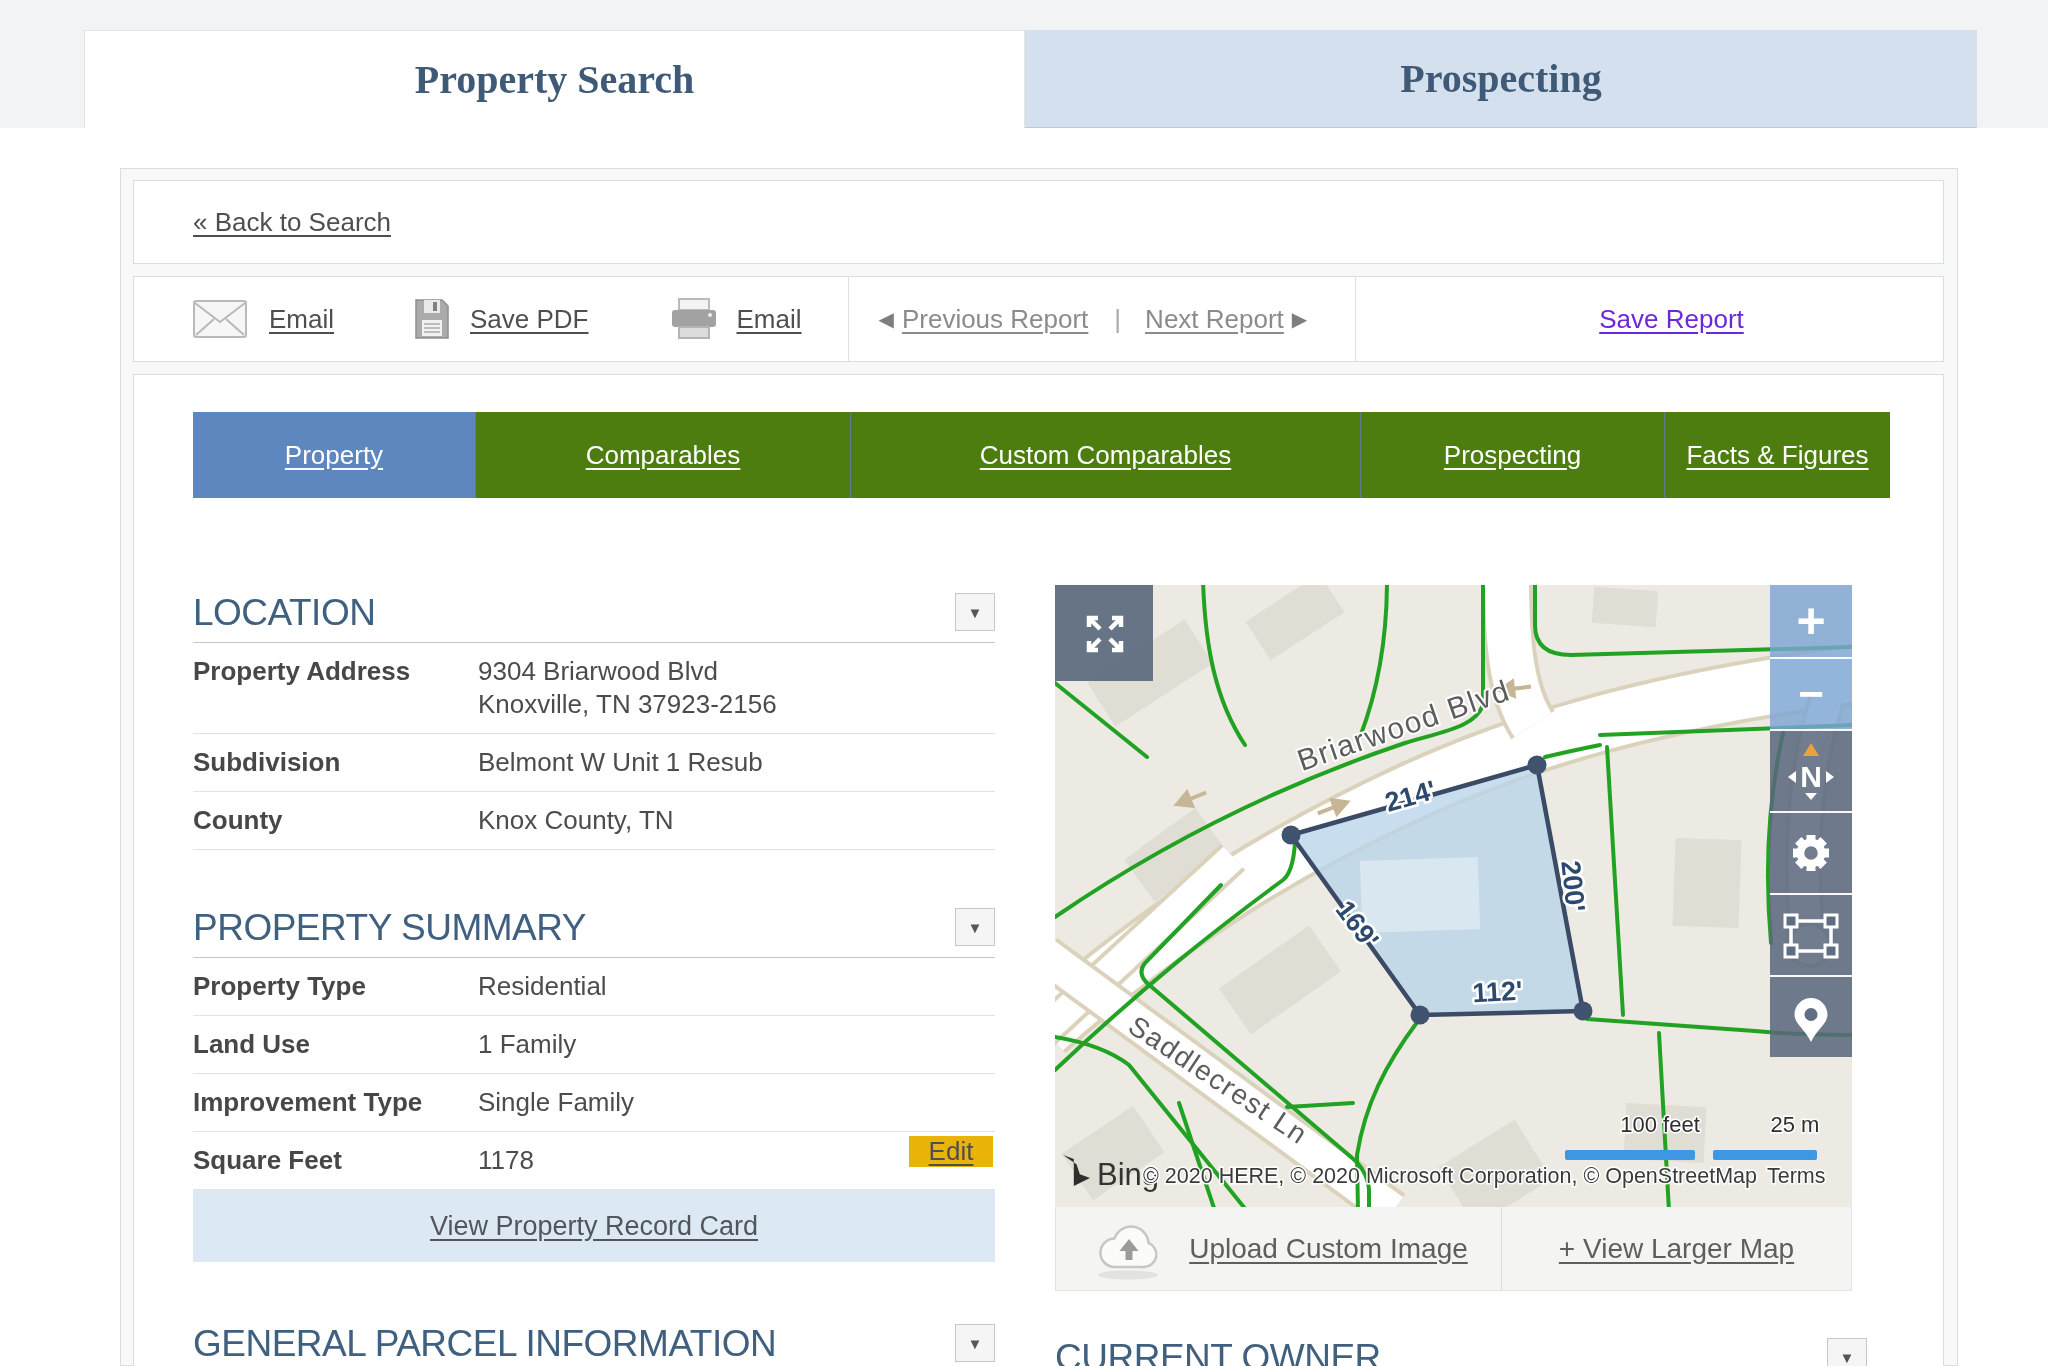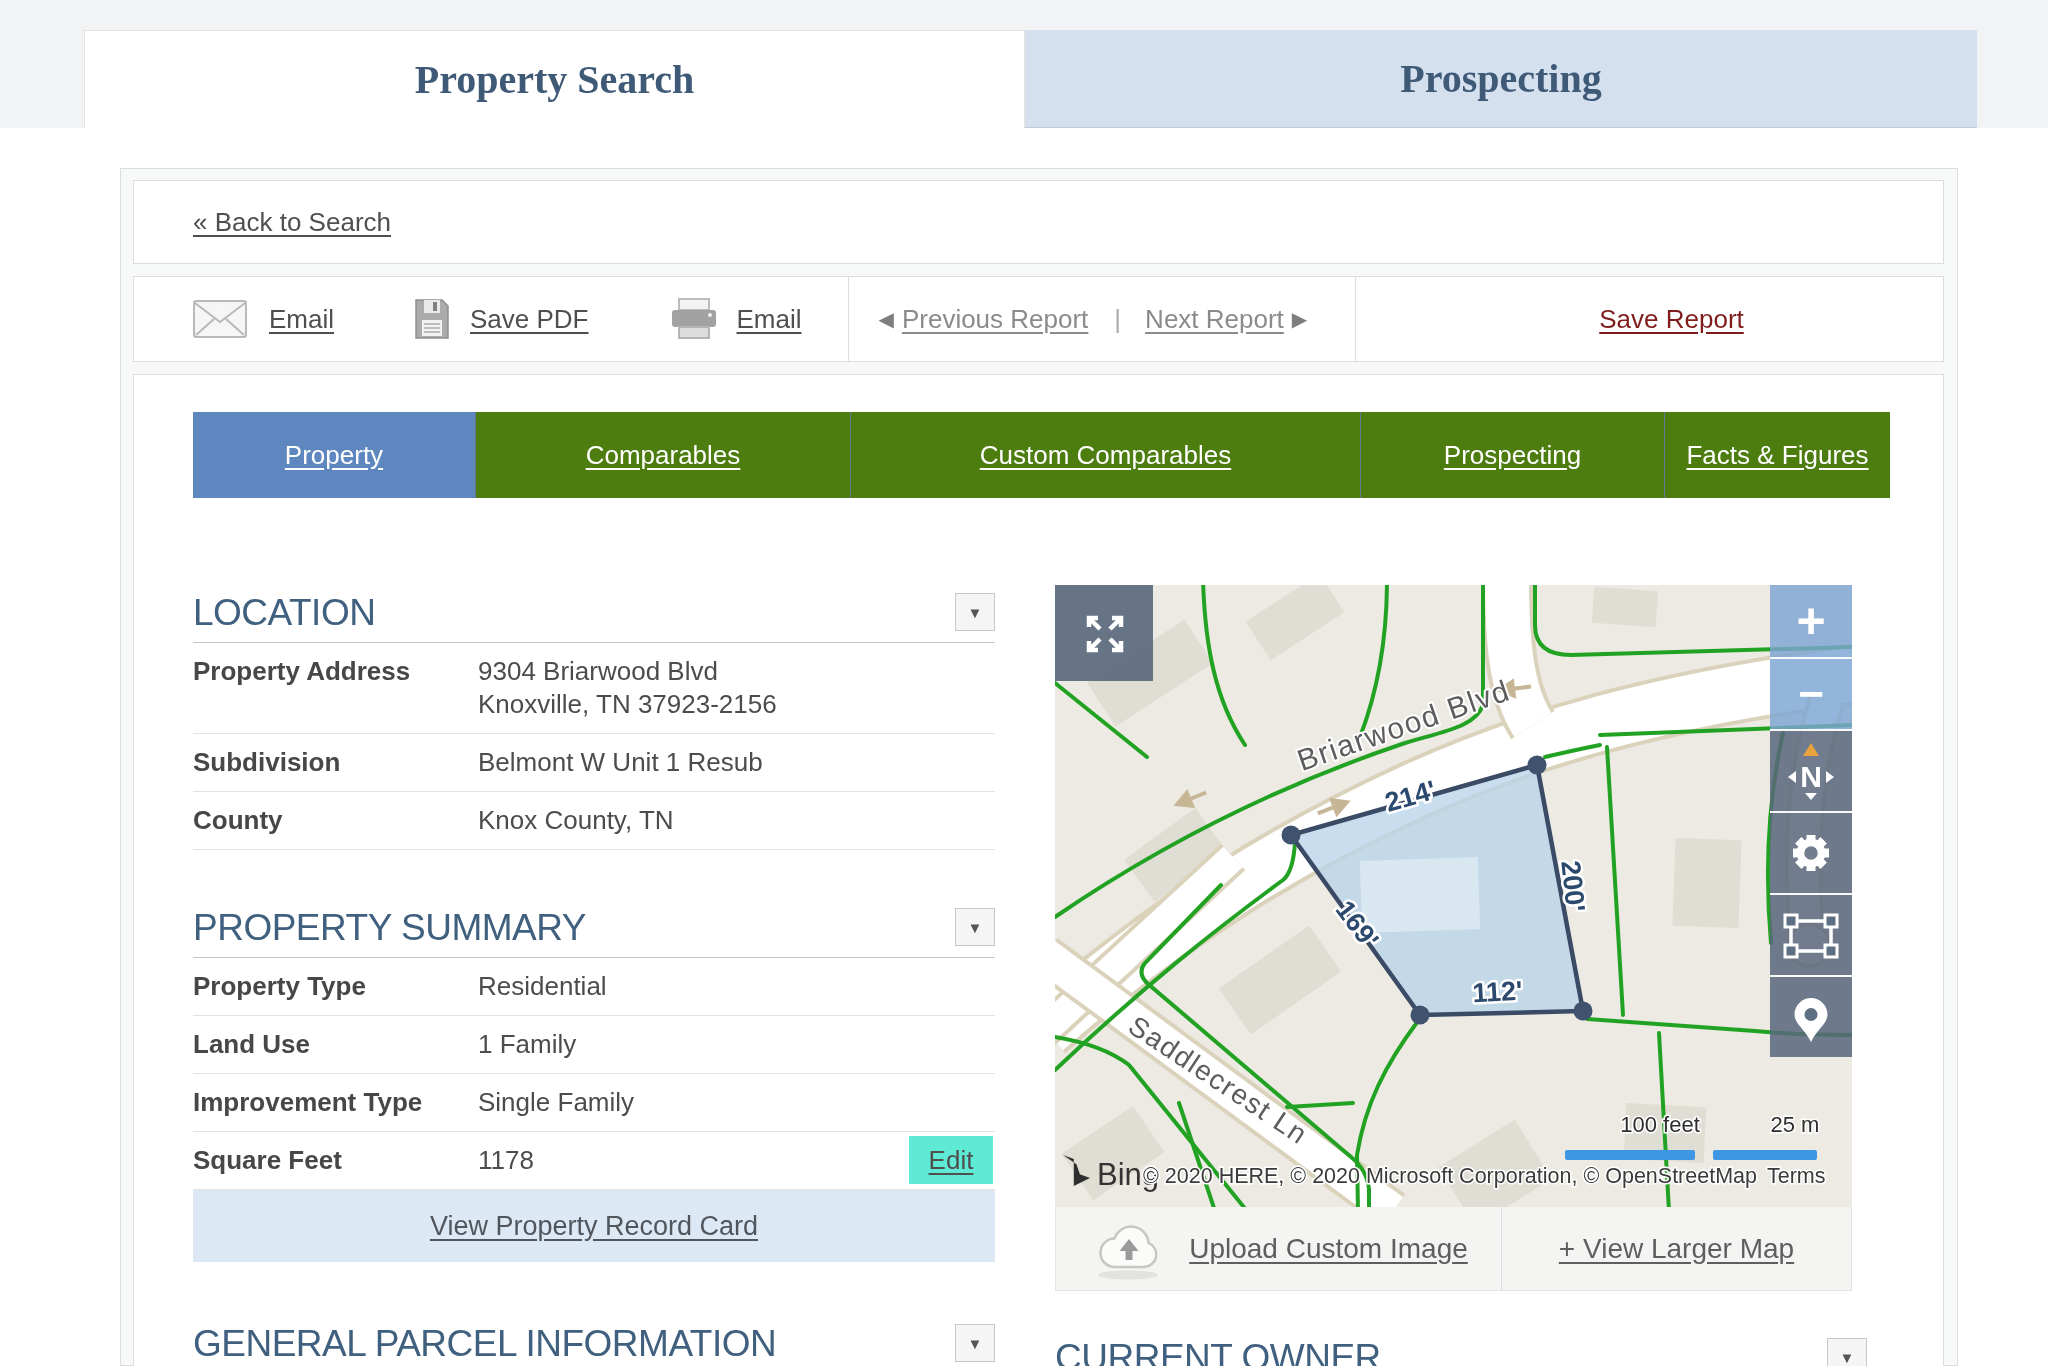--- a/index.html
+++ b/index.html
@@ -35,21 +35,21 @@
   .navtab span{color:#fff;font-size:26px;text-decoration:underline;text-underline-offset:4px;}
   
   .leftcol{position:absolute;left:193px;top:593px;width:802px;}
   .sec-head{display:flex;justify-content:space-between;align-items:flex-start;border-bottom:1px solid #c6c6c6;padding-bottom:9px;}
   .sec-title{font-size:37px;color:#40607f;font-weight:400;letter-spacing:-0.5px;line-height:40px;}
   .collapse-btn{width:40px;height:38px;background:#f5f5f5;border:1px solid #c8c8c8;box-sizing:border-box;
                 display:flex;align-items:center;justify-content:center;font-size:15px;color:#555;cursor:pointer;}
   .row{display:flex;padding:12px 0;border-bottom:1px solid #e2e2e2;font-size:26px;line-height:33px;position:relative;}
   .row .lbl{width:285px;font-weight:bold;color:#474747;flex-shrink:0;}
   .row .val{color:#4c4c4c;}
-  .edit-btn{position:absolute;right:2px;top:4px;width:84px;height:48px;background:#5eead4;
+  .edit-btn{position:absolute;right:2px;top:4px;width:84px;height:31px;background:#eab308;
             display:flex;align-items:center;justify-content:center;font-size:26px;}
   .record-bar{height:72px;background:#dce9f5;display:flex;align-items:center;justify-content:center;font-size:27px;}
   .record-bar .link{color:#51565c;}
   #ps-head{margin-top:58px;}
   #gp-head{margin-top:62px;border-bottom:none;}
   
   .map-wrap{position:absolute;left:1055px;top:585px;width:797px;height:622px;background:#eceae2;overflow:hidden;cursor:grab;}
   .map-wrap svg.basemap{position:absolute;left:0;top:0;}
   .expand-btn{position:absolute;left:0;top:0;width:98px;height:96px;background:rgba(88,103,124,.9);
               display:flex;align-items:center;justify-content:center;cursor:pointer;}
@@ -117,21 +117,21 @@
     <span class="link gray" style="margin-left:8px">Previous Report</span>
   </span>
   <span class="gray" style="margin-left:26px;color:#aaa">|</span>
   <span class="icon-btn" style="margin-left:24px">
     <span class="link gray">Next Report</span>
     <span class="tri" style="margin-left:8px">▶</span>
   </span>
 
   <span class="vdiv" style="margin-left:48px"></span>
 
-  <span class="link" style="margin-left:243px;color:#7f1d1d">Save Report</span>
+  <span class="link" style="margin-left:243px;color:#6d28d9">Save Report</span>
 </div>
 
 <div class="navtabs">
   <div class="navtab active" style="width:283px">
     <span>Property</span>
     </div>
   <div class="navtab" style="width:375px">
     <span>Comparables</span>
     </div>
   <div class="navtab" style="width:510px">

